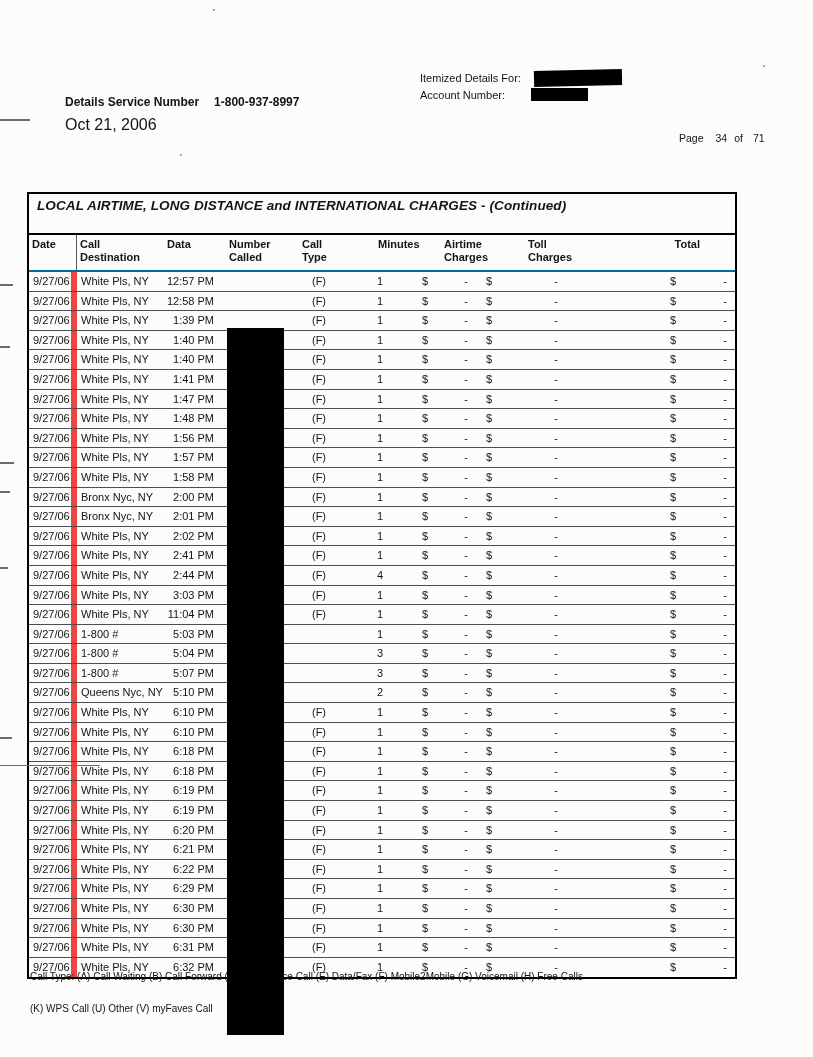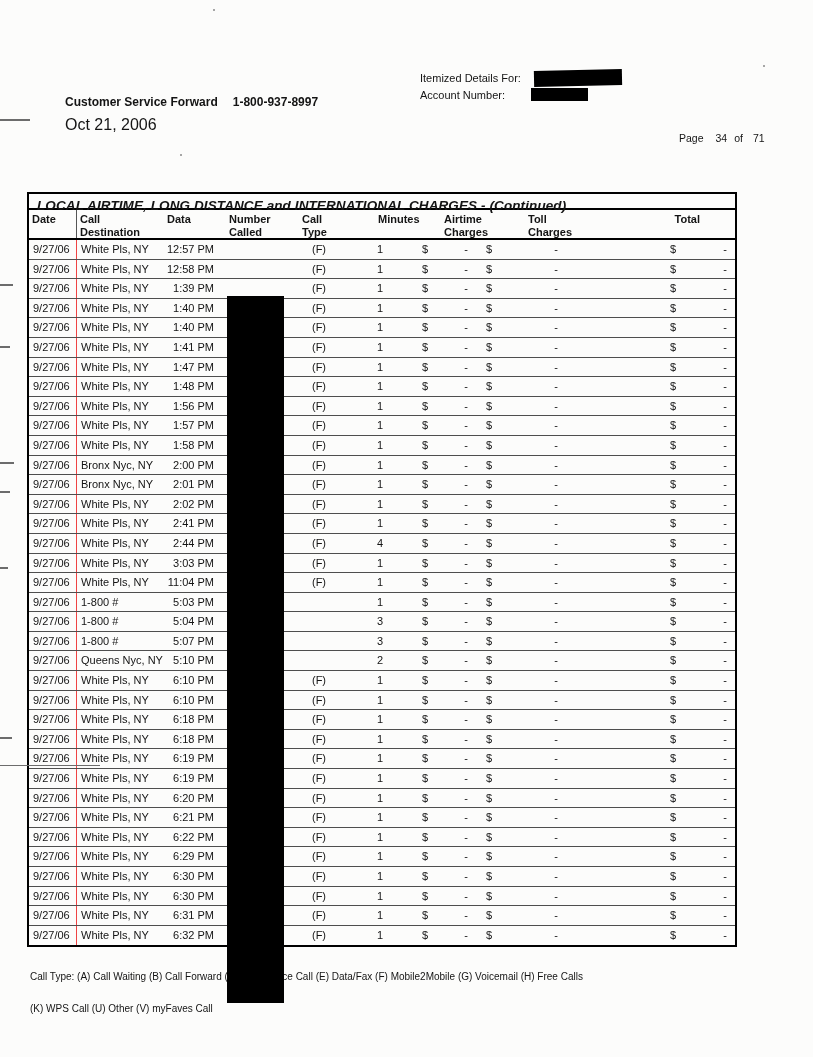--- a/index.html
+++ b/index.html
@@ -26,28 +26,28 @@
   .page-line .sp2 { margin-left:7px;text-align:center; }
   .page-line .sp3 { margin-left:10px; }
 
   
   .bill-table {
     position:absolute; left:27px; top:192px; width:710px;
     border:2px solid #000;
     --cols: 48px 86px 58px 73px 50px 72px 62px 92px 165px;
   }
   .bt-title {
-    height:16px; line-height:23px;
+    height:41px; line-height:23px;
     border-bottom:2px solid #000;
     font-weight:bold; font-style:italic; font-size:13.5px;
     padding-left:8px; letter-spacing:0.1px;
   }
   .bt-header {
     display:grid; grid-template-columns:var(--cols);
-    height:30px; border-bottom:2px solid #000000;
+    height:37px; border-bottom:2px solid #0369a1;
     font-weight:bold; font-size:11px; line-height:12.5px;
   }
   .bt-header .hcell { padding-top:3px; white-space:pre-line; overflow:visible; }
   .h-date   { padding-left:3px; border-right:1px solid #555; }
   .h-dest   { padding-left:3px; }
   .h-time   { padding-left:4px; }
   .h-number { padding-left:8px; }
   .h-type   { padding-left:8px; }
   .h-min    { padding-left:34px; white-space:nowrap; }
   .h-airtime{ padding-left:28px; }
@@ -56,21 +56,21 @@
 
   .table-body { position:relative; }
   .row {
     display:grid; grid-template-columns:var(--cols);
     height:19.6px; line-height:18.5px;
     border-bottom:1px solid #4e4e4e;
     font-size:11px;
   }
   .row:last-child { border-bottom:none; }
   .cell { overflow:hidden; white-space:nowrap; }
-  .c-date { padding-left:4px; border-right:1px solid #ef4444; }
+  .c-date { padding-left:4px; border-right:6px solid #ef4444; }
   .c-dest { padding-left:4px; }
   .c-time { text-align:right; padding-right:7px; }
   .c-type { text-align:center; }
   .c-min  { text-align:center; }
   .c-money { display:flex; justify-content:space-between; padding:0 10px 0 6px; }
   .c-toll  { padding:0 12px 0 8px; }
   .c-total { display:flex; justify-content:flex-end; padding-right:8px; }
   .money-pair { display:flex; justify-content:space-between; width:57px; }
 
   .redact-strip {
@@ -94,21 +94,21 @@
     <span>Itemized Details For:</span>
     <span class="redact-box box1" style="background: rgb(0, 0, 0);"></span>
   </div>
   <div class="line">
     <span>Account Number:</span>
     <span class="redact-box box2" style="background: rgb(0, 0, 0);"></span>
   </div>
 </div>
 
 <div class="cs-line">
-  <span>Customer Service Forward</span>
+  <span>Details Service Number</span>
   <span>1-800-937-8997</span>
 </div>
 
 <div class="doc-date">Oct 21, 2006</div>
 
 <div class="page-line">
   <span>Page</span>
   <span class="sp1">34</span>
   <span class="sp2">of</span>
   <span class="sp3">71</span>

